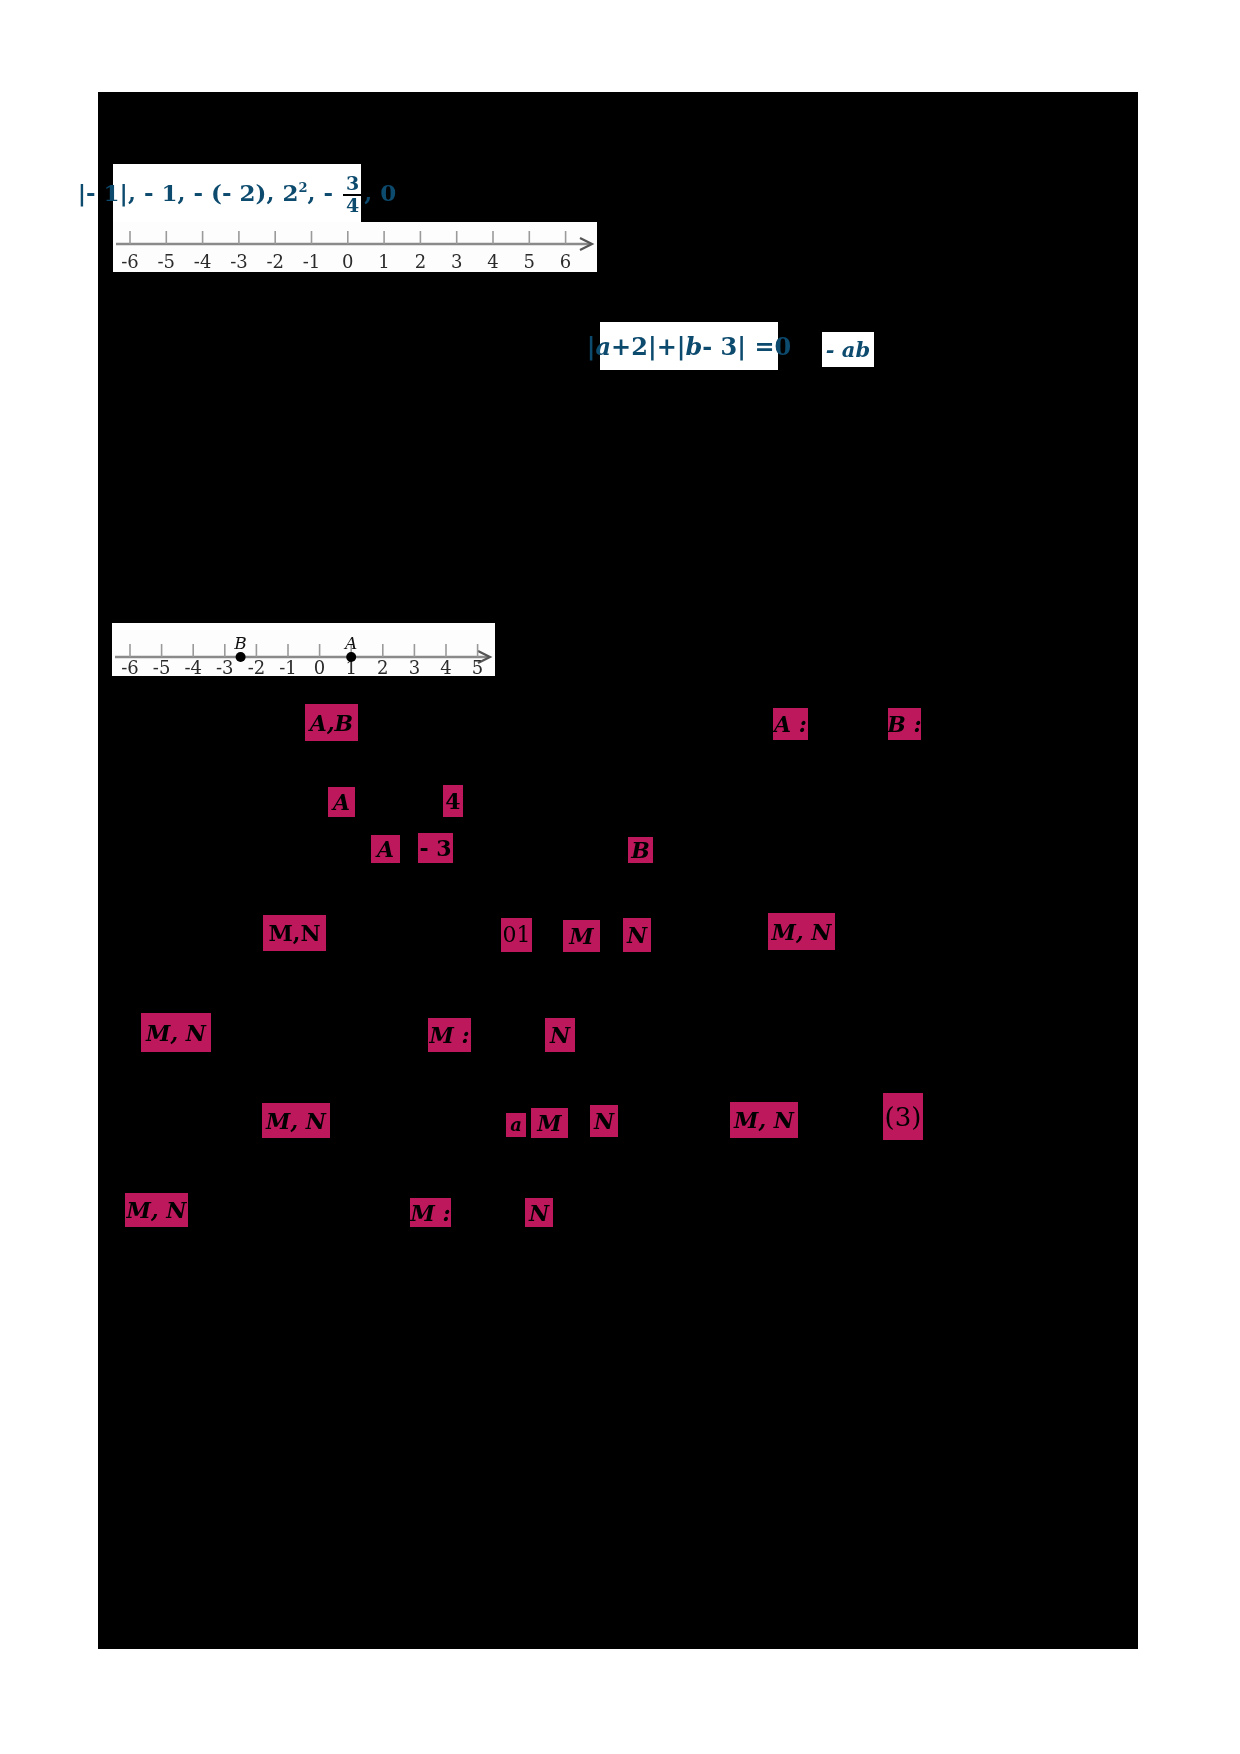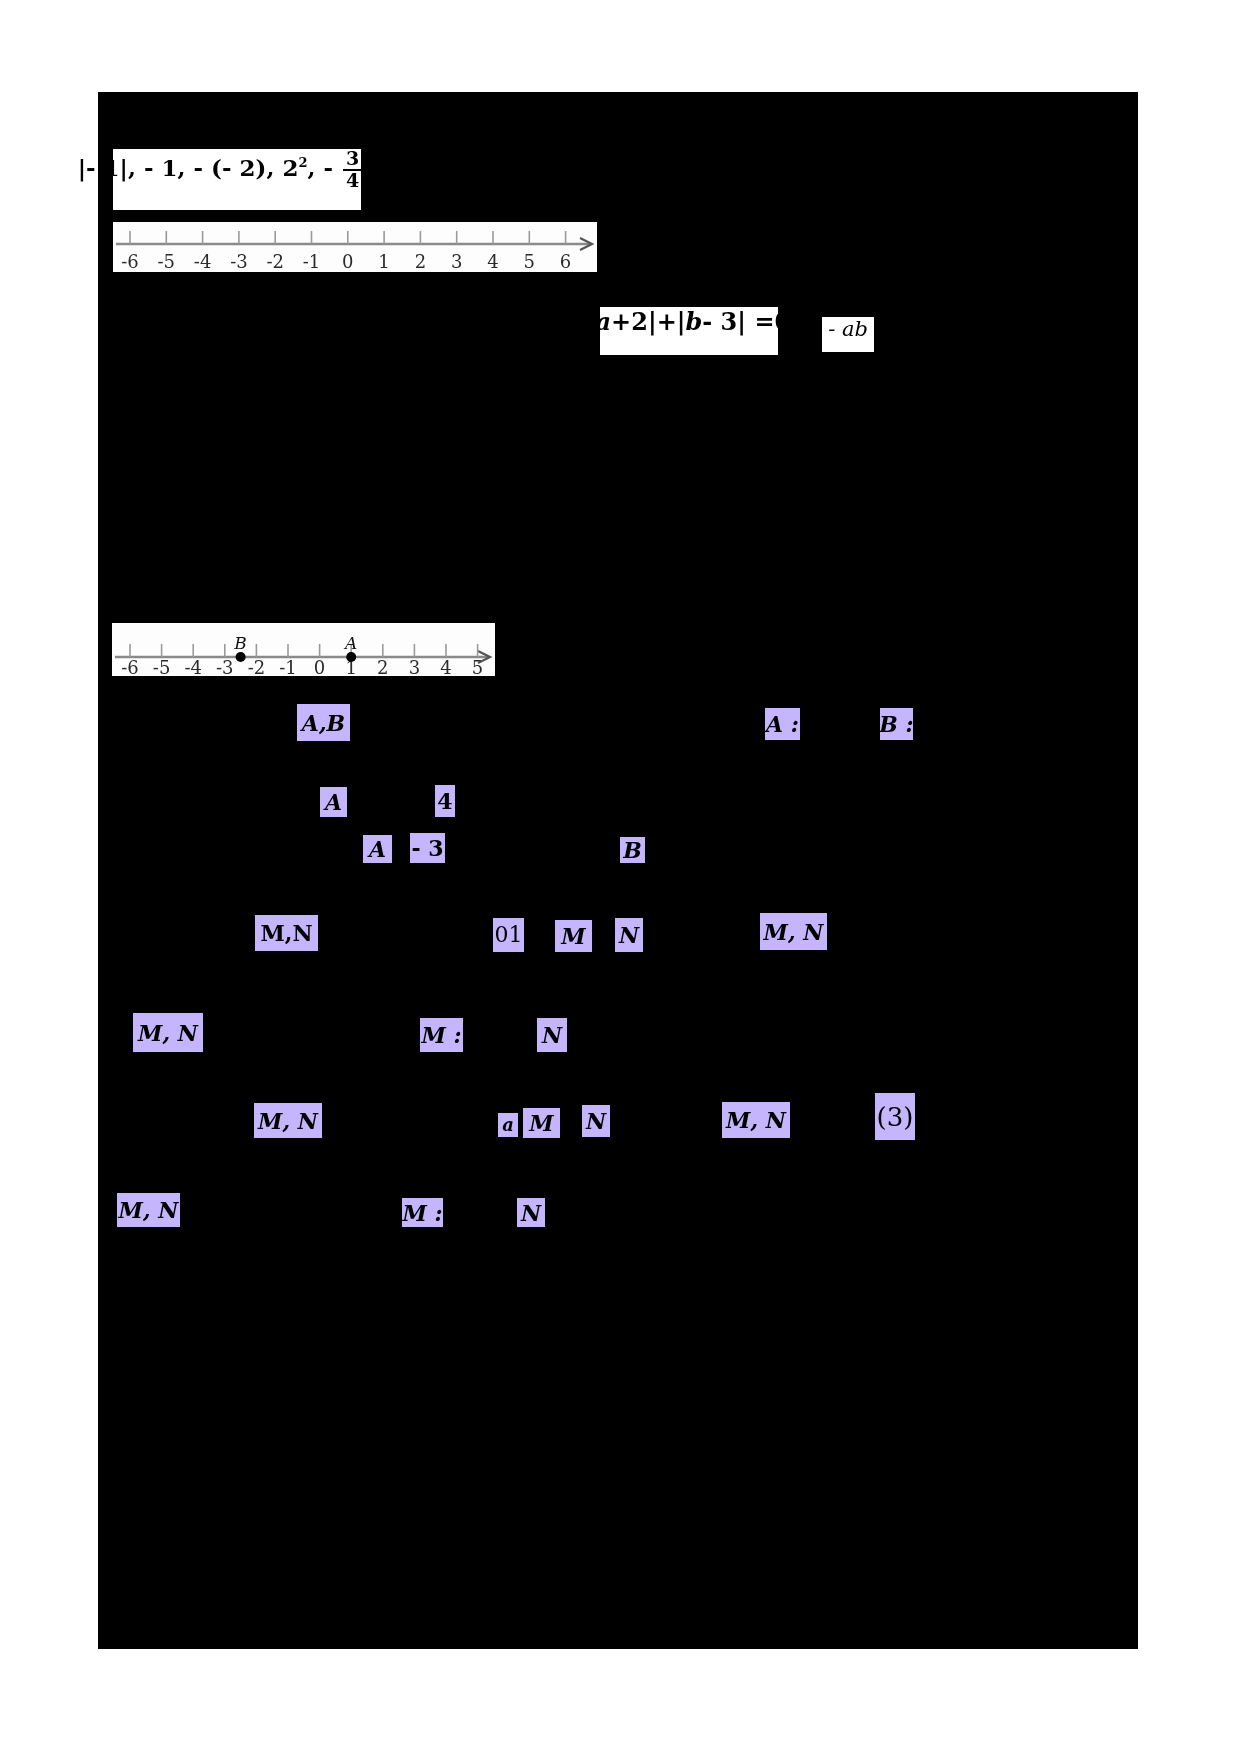--- a/index.html
+++ b/index.html
@@ -1,33 +1,33 @@
 <!DOCTYPE html>
 <html><head>
 <meta charset="utf-8">
 <style>
   html,body{margin:0;padding:0;background:#e8e8e8;}
   .page{position:relative;width:1240px;height:1754px;background:#ffffff;overflow:hidden;
         font-family:"DejaVu Serif",serif;}
   .board{position:absolute;left:98px;top:92px;width:1040px;height:1557px;background:#000000;}
-  .mathbox{position:absolute;background:#ffffff;display:flex;justify-content:center;
-           color:#000000;font-weight:bold;white-space:pre;}
+  .mathbox{position:absolute;background:#ffffff;display:flex;align-items:center;justify-content:center;
+           color:#0c4a6e;font-weight:bold;white-space:pre;margin-top:15px;}
   #expr{left:113px;top:149px;width:248px;height:61px;font-size:23px;}
   #eq{left:600px;top:307px;width:178px;height:48px;font-size:24px;}
-  #ab{left:822px;top:317px;width:52px;height:35px;font-size:21px;font-weight:400;font-style:italic;}
+  #ab{left:822px;top:317px;width:52px;height:35px;font-size:21px;font-weight:700;font-style:italic;}
   .mrow{display:inline-block;white-space:pre;}
   .mrow .it{font-style:italic;}
   .mrow sup{font-size:13px;}
   .frac{display:inline-flex;flex-direction:column;align-items:center;vertical-align:middle;
         line-height:1.05;font-size:19px;margin:0 2px;}
   .frac .num{border-bottom:2px solid #000;padding:0 3px;}
   .frac .den{padding:0 3px;}
   .nlbox{position:absolute;background:#fdfdfd;}
-  .chip{position:absolute;background:#c4b5fd;color:#000;display:flex;align-items:center;
-        justify-content:center;white-space:pre;line-height:1;}
+  .chip{position:absolute;background:#be185d;color:#000;display:flex;align-items:center;
+        justify-content:center;white-space:pre;line-height:1;margin-left:8px;}
 </style>
 </head>
 <body>
 
 <div class="page">
   <div class="board"></div>
   <div id="expr" class="mathbox"><span class="mrow"><span>|- 1|, - 1, - (- 2), 2</span><sup>2</sup><span>, - </span><span class="frac"><span class="num">3</span><span class="den">4</span></span><span>, 0</span></span></div>
   <div id="eq" class="mathbox"><span class="mrow"><span>|</span><span class="it">a</span><span>+2|+|</span><span class="it">b</span><span>- 3| =0</span></span></div>
   <div id="ab" class="mathbox">- ab</div>
   <div id="numberlines">

